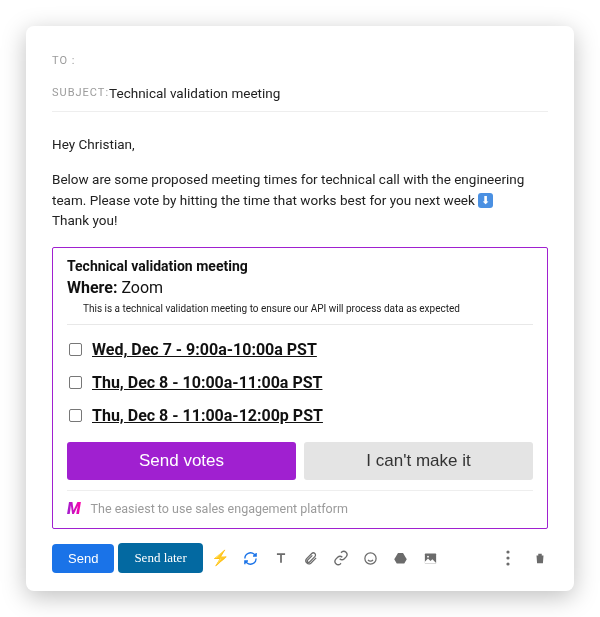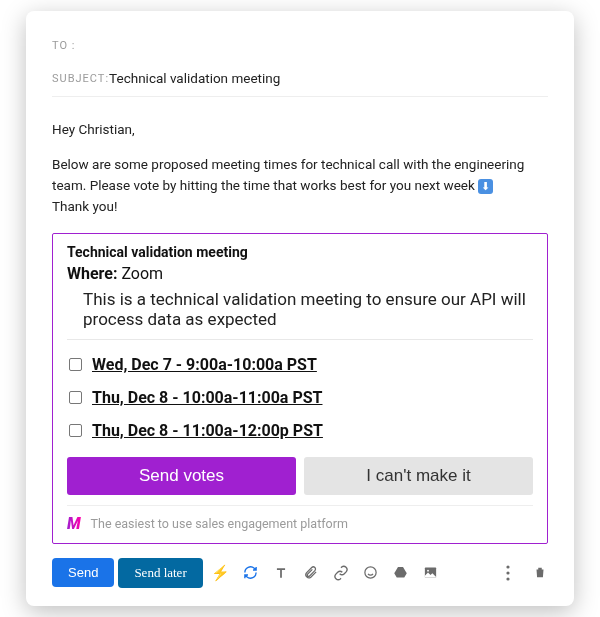--- a/index.html
+++ b/index.html
@@ -103,21 +103,21 @@
     color: #111;
     margin-bottom: 4px;
   }
   .poll-where {
     font-size: 16px;
     color: #111;
     margin-bottom: 2px;
   }
   .poll-where b { font-weight:700; }
   .poll-desc {
-    font-size: 17px;
+    font-size: 10px;
     color: #222;
     padding: 4px 0 10px 16px;
     border-bottom: 1px solid #e8e8e8;
     margin-bottom: 8px;
   }
   .option {
     display:flex;
     align-items:center;
     gap:10px;
     padding:7px 2px;

